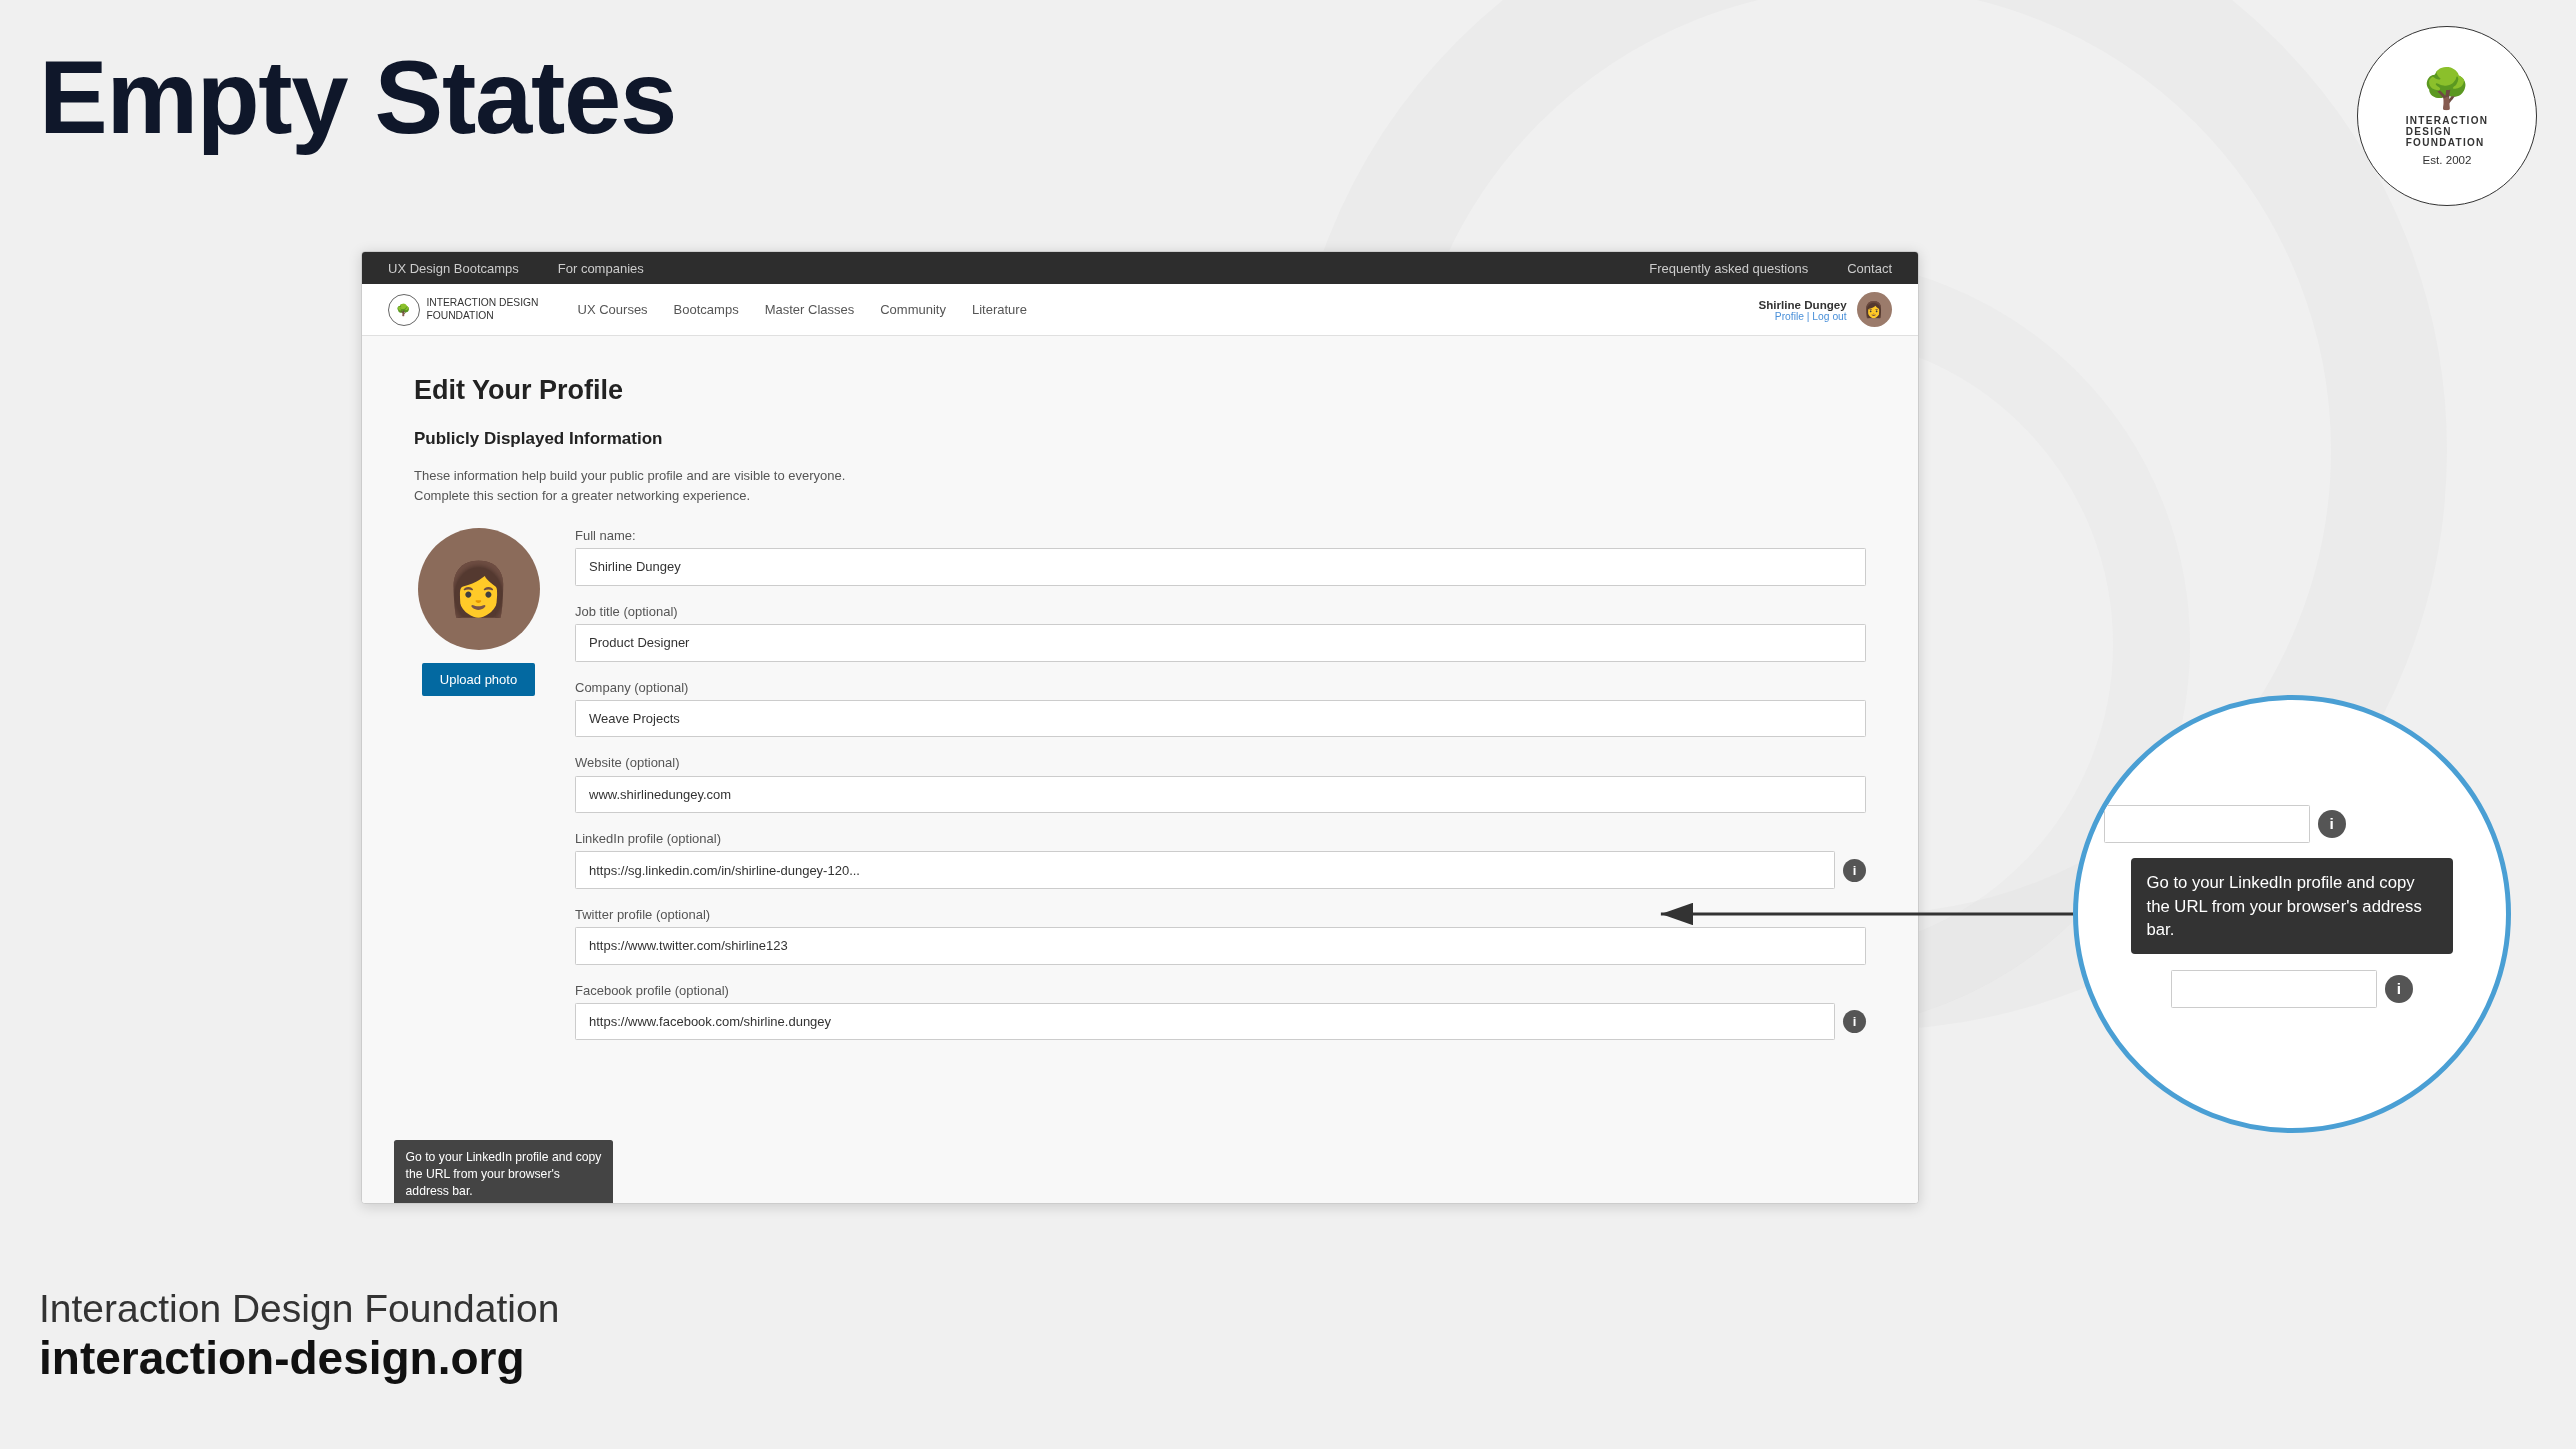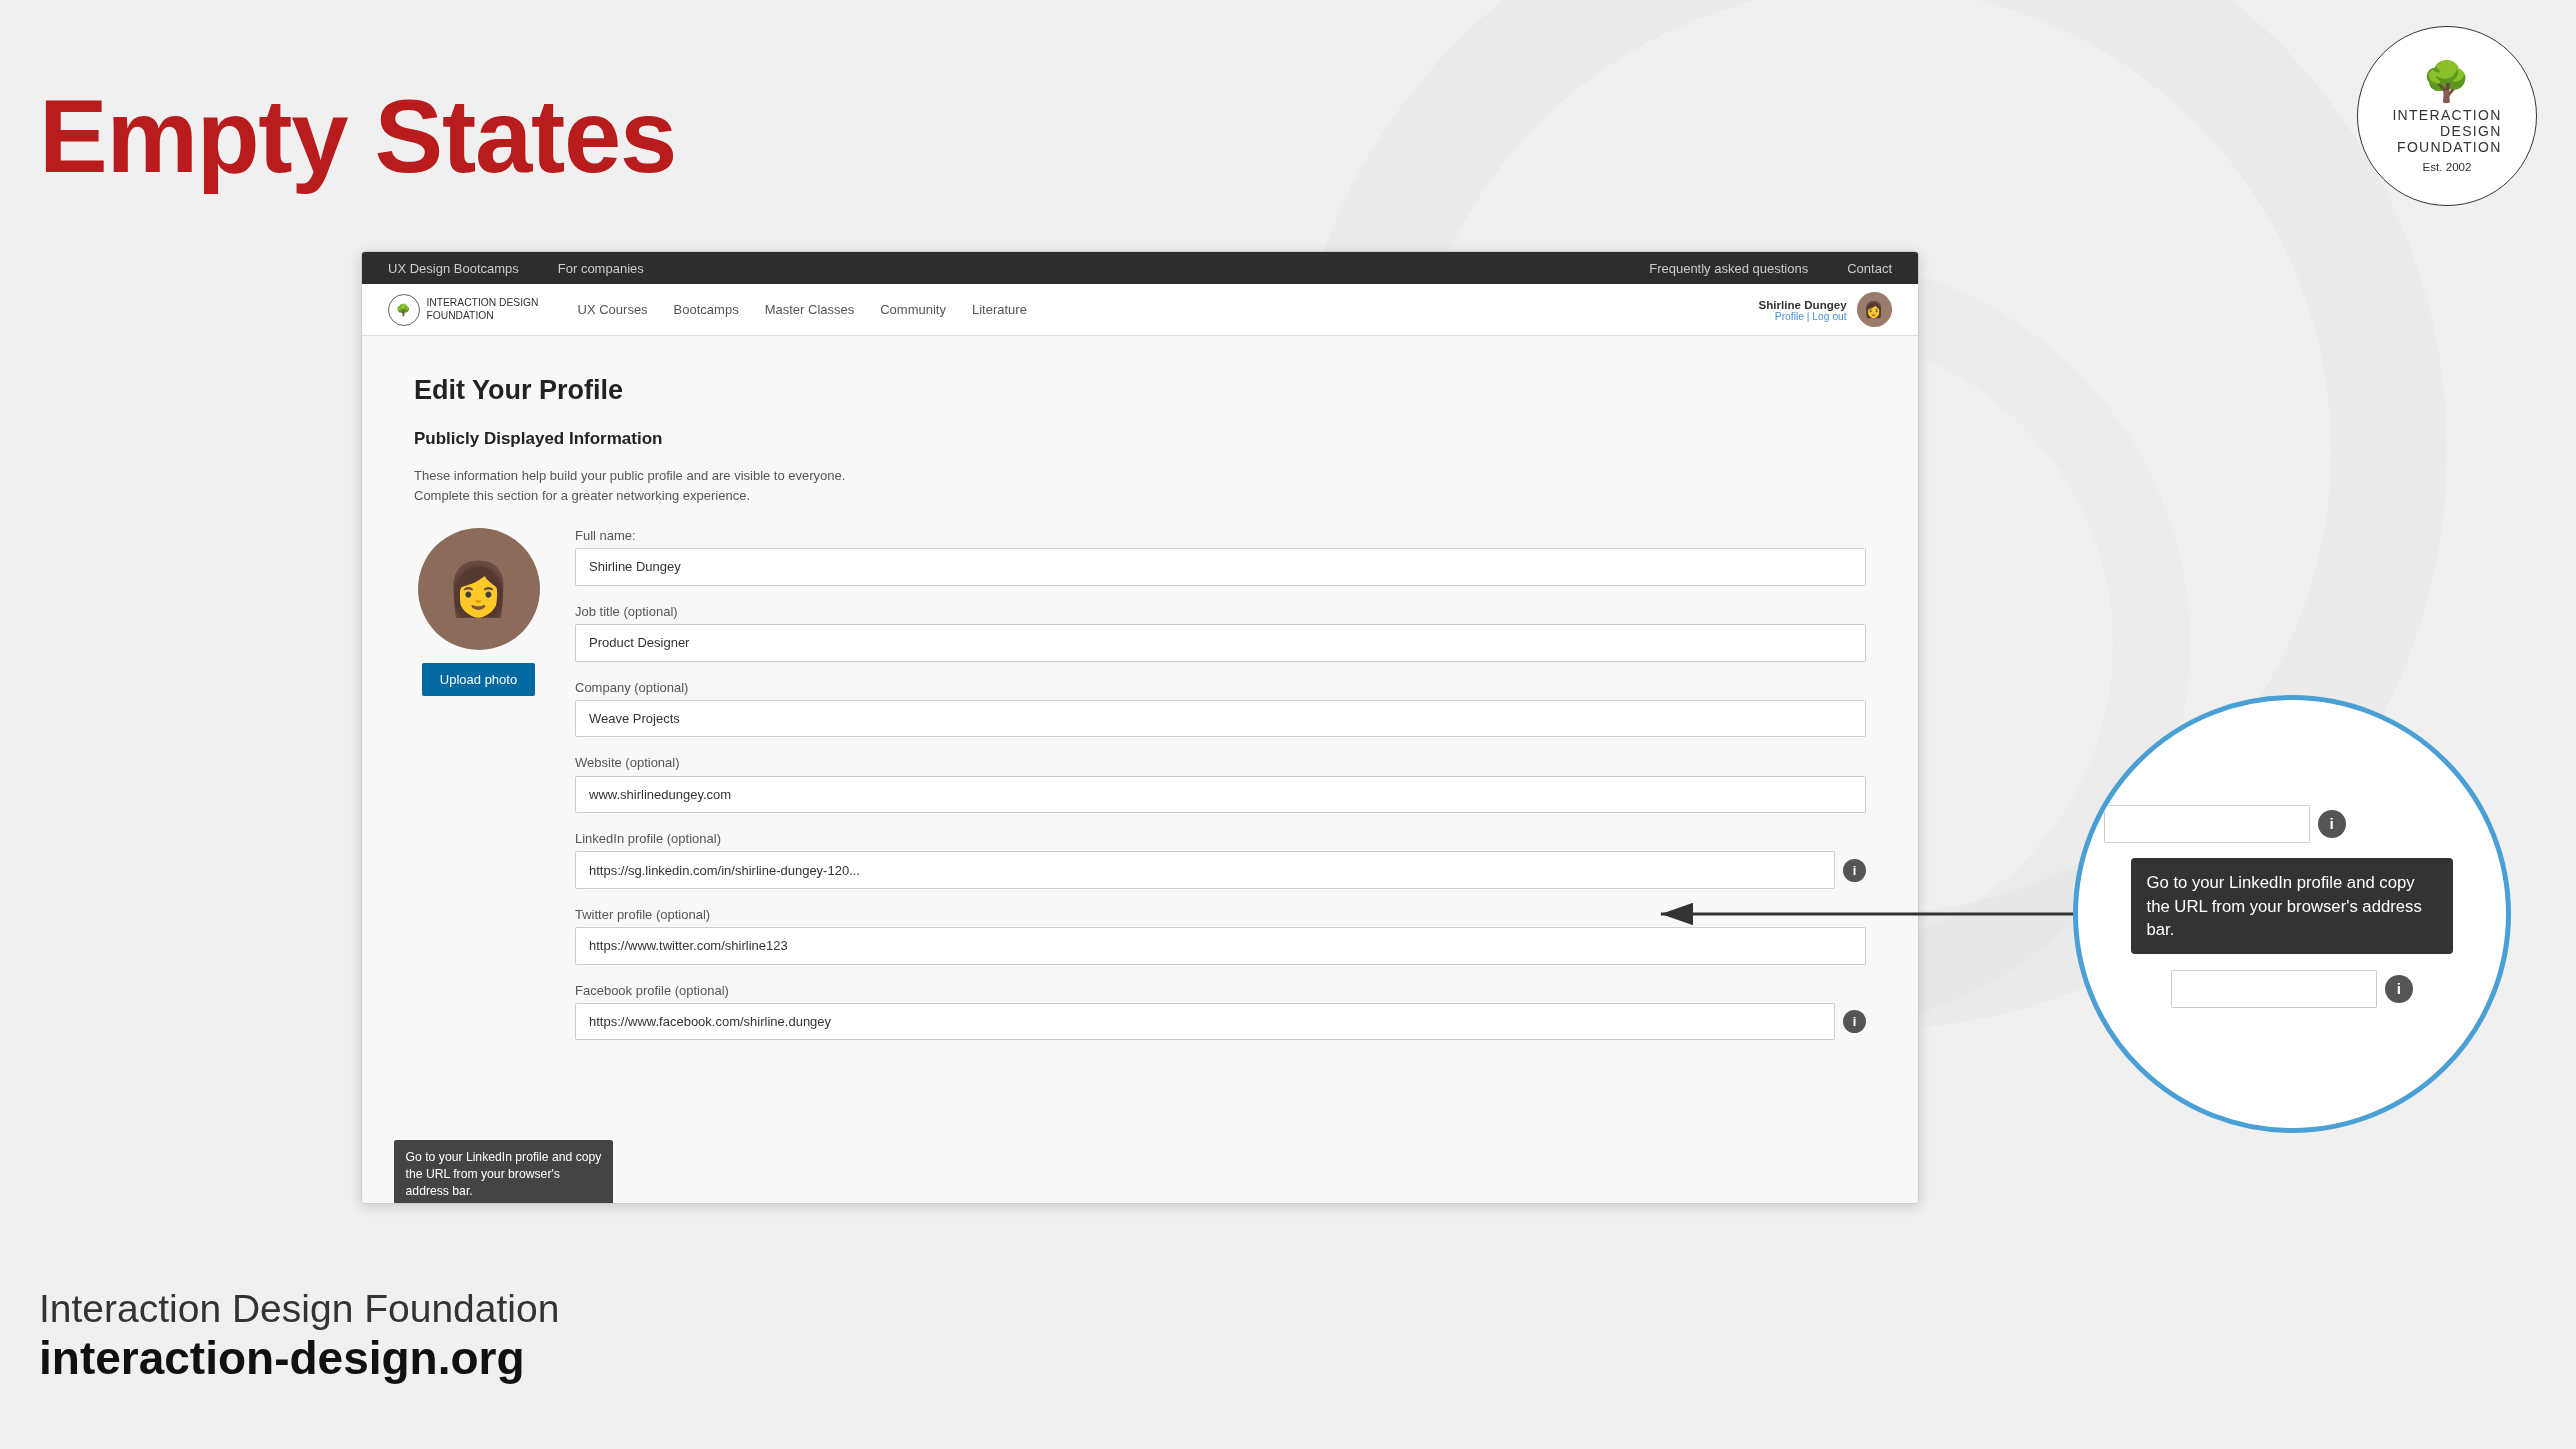--- a/index.html
+++ b/index.html
@@ -12,44 +12,43 @@
       overflow: hidden;
     }
 
     
     .page-title {
       position: absolute;
       top: 39px;
       left: 39px;
       font-size: 103px;
       font-weight: 900;
-      color: #b91c1c;
+      color: #0f172a;
       letter-spacing: -1.3px;
-      margin-top: 39px;
     }
 
     
     .idf-logo {
       position: absolute;
       top: 26px;
       right: 39px;
       width: 180px;
       height: 180px;
       border: 1.9px solid #333;
       border-radius: 50%;
       display: flex;
       flex-direction: column;
       align-items: center;
       justify-content: center;
       background: white;
     }
     .idf-logo-text {
-      font-size: 14px;
-      font-weight: normal;
-      text-align: right;
+      font-size: 10px;
+      font-weight: bold;
+      text-align: left;
       color: #333;
       letter-spacing: 1.3px;
     }
     .idf-logo-est {
       font-size: 11.6px;
       color: #333;
       margin-top: 5.2px;
     }
     .idf-tree-icon {
       font-size: 39px;

